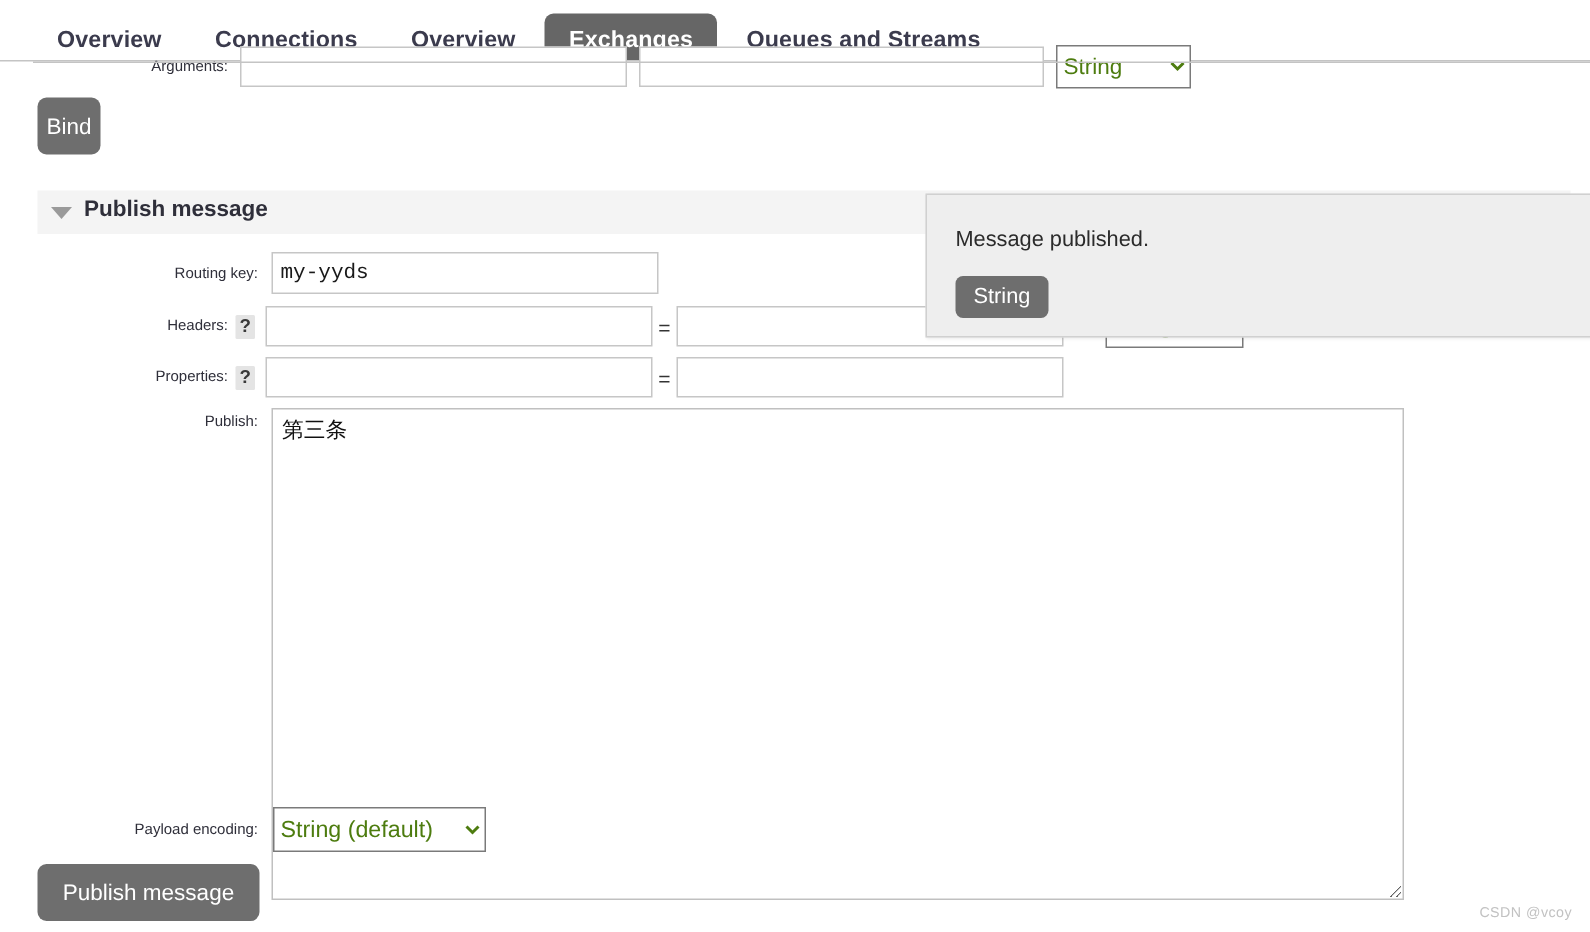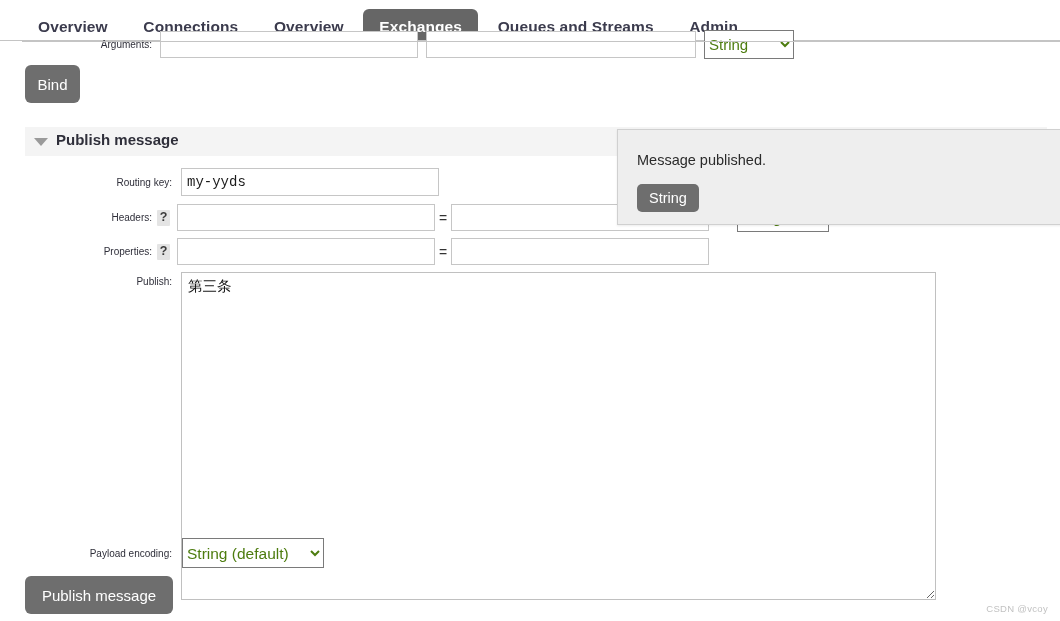--- a/index.html
+++ b/index.html
@@ -142,21 +142,21 @@
     border: none;
     border-radius: 6px;
     font-family: "Liberation Sans", sans-serif;
     cursor: pointer;
     text-align: center;
   }
   #bind-button {
     position: absolute;
     left: 25px;
     top: 65px;
-    width: 55px;
+    width: 42px;
     height: 38px;
     font-size: 15px;
   }
 
   
   #publish-section-header {
     position: absolute;
     left: 25px;
     top: 127px;
     width: 1022px;
@@ -292,23 +292,20 @@
     </li>
     <li>
       <a href="#">Overview</a>
     </li>
     <li class="active">
       <a href="#">Exchanges</a>
     </li>
     <li>
       <a href="#">Queues and Streams</a>
     </li>
-    <li>
-      <a href="#">Admin</a>
-    </li>
   </ul>
 </div>
 
 <div class="form-row" id="arguments-row">
   <span class="lbl">Arguments:</span><input class="txt a1" type="text" value="" style=""><input class="txt a2" type="text" value="" style=""><select class="sel">
       <option>String</option>
   </select>
 </div>
 <div id="args-hr"></div>
 

